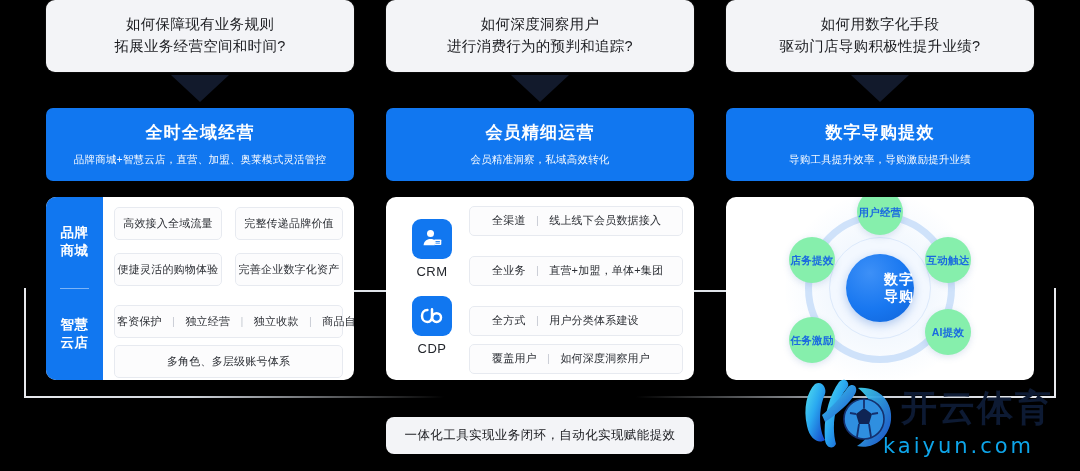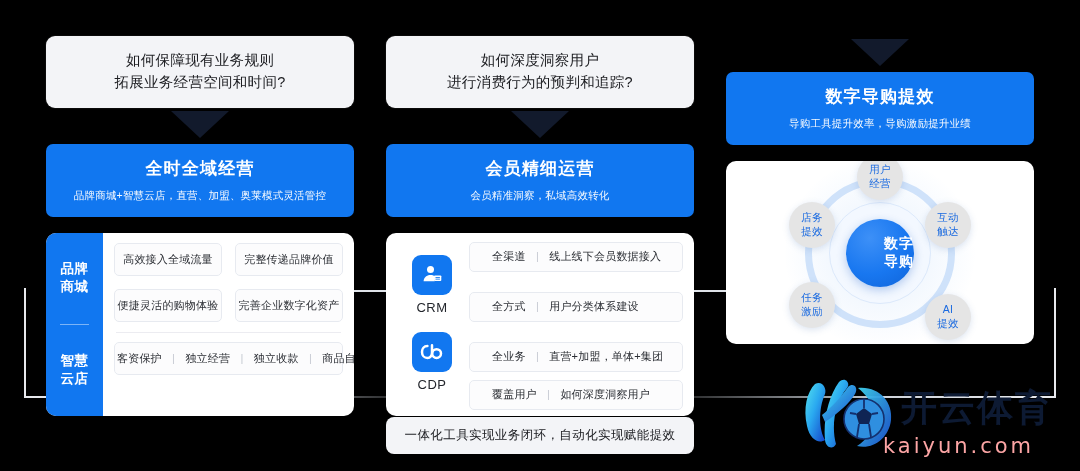--- a/index.html
+++ b/index.html
@@ -25,21 +25,21 @@
   .bracket.right .vert { right:0; }
   .bracket.right .horz { right:0; background:linear-gradient(to left,#e8eaee 0%, #cfd4db 40%, rgba(20,20,24,0) 100%); }
 
   
   .connector {
     position:absolute; height:2px;
     background:#dfe3e9;
   }
 
   
-  .col { position:absolute; top:0; width:308px;margin-top:36px; }
+  .col { position:absolute; top:0; width:308px; }
   .col-1 { left:46px; }
   .col-2 { left:386px; }
   .col-3 { left:726px; }
 
   
   .question {
     background:#f3f4f7;
     border-radius:9px;
     padding:13px 10px 14px;
     text-align:center;
@@ -154,45 +154,45 @@
     position:absolute; left:50%; top:50%; transform:translate(-50%,-50%);
     width:68px; height:68px; border-radius:50%;
     background:radial-gradient(circle at 35% 28%, #3d90f7 0%, #1877f0 55%, #0f63d8 100%);
     color:#fff; display:flex; flex-direction:column;
     align-items:flex-end; justify-content:center;
     font-size:14px; font-weight:bold; line-height:1.25; letter-spacing:1px;
     box-shadow:0 3px 10px rgba(20,90,200,0.30);
   }
   .node {
     position:absolute; width:46px; height:46px; border-radius:50%;
-    background:#e5e5e5;
+    background:#86efac;
     box-shadow:0 2px 7px rgba(80,120,180,0.20);
-    display:flex; flex-direction:column; align-items:center; justify-content:center;
-    color:#1a6ae0; font-size:10.5px; font-weight:normal; line-height:1.25;
+    display:flex; flex-direction:row; align-items:center; justify-content:center;
+    color:#1a6ae0; font-size:10.5px; font-weight:bold; line-height:1.25;
     letter-spacing:0.3px;
   }
   .n-top   { left:66px;  top:-10px; }
   .n-rt    { left:134px; top:38px; }
-  .n-rb    { left:134px; top:130px;text-align:right; }
+  .n-rb    { left:134px; top:110px;text-align:right; }
   .n-lt    { left:-2px;  top:38px; }
   .n-lb    { left:-2px;  top:118px; }
 
   
   .caption {
     position:absolute; left:386px; top:417px; width:308px;
     background:#f3f4f7; border-radius:8px;
     text-align:center; padding:10px 6px;
     font-size:12.5px; color:#1b1c20; letter-spacing:0.4px;
     white-space:nowrap; font-weight:500;
   }
 
   
   .watermark { position:absolute; left:795px; top:378px; width:280px; height:86px; pointer-events:none; }
   .wm-sub { position:absolute; left:88px; top:56px; font-size:21px;
-            color:#fca5a5; letter-spacing:3px; font-family:"DejaVu Sans", sans-serif; font-weight:500; }
+            color:#0ea5e9; letter-spacing:3px; font-family:"DejaVu Sans", sans-serif; font-weight:500; }
 </style>
 </head>
 <body>
 
 <div id="stage">
 
   <div class="bracket left" style="left:24px; top:288px; width:420px; height:110px;">
     <div class="vert"></div>
     <div class="horz"></div>
   </div>
@@ -246,20 +246,21 @@
 
         <div class="pill-wide">
           <span>客资保护</span>
           <span class="sep-bar">|</span>
           <span>独立经营</span>
           <span class="sep-bar">|</span>
           <span>独立收款</span>
           <span class="sep-bar">|</span>
           <span>商品自主</span>
         </div>
+        <div class="pill-wide">多角色、多层级账号体系</div>
       </div>
     </div>
   </div>
 
   <div class="col col-2">
 
     <div class="question">
       <div>如何深度洞察用户</div>
       <div>进行消费行为的预判和追踪?</div>
     </div>
@@ -304,28 +305,28 @@
         </div>
 
         <div class="c2-rows">
           <div class="grp">
             <div class="rowline">
               <span class="k">全渠道</span>
               <span class="sep-bar">|</span>
               <span>线上线下会员数据接入</span>
             </div>
             <div class="rowline">
+              <span class="k">全业务</span>
+              <span class="sep-bar">|</span>
+              <span>直营+加盟，单体+集团</span>
+            </div>
+            <div class="rowline">
               <span class="k">全方式</span>
               <span class="sep-bar">|</span>
               <span>用户分类体系建设</span>
-            </div>
-            <div class="rowline">
-              <span class="k">全业务</span>
-              <span class="sep-bar">|</span>
-              <span>直营+加盟，单体+集团</span>
             </div>
           </div>
 
           <div class="c2-sep"></div>
 
           <div class="grp">
             <div class="rowline">
               <span class="k">覆盖用户</span>
               <span class="sep-bar">|</span>
               <span>如何深度洞察用户</span>
@@ -337,20 +338,24 @@
             </div>
 
           </div>
         </div>
       </div>
     </div>
   </div>
 
   <div class="col col-3">
 
+    <div class="question">
+      <div>如何用数字化手段</div>
+      <div>驱动门店导购积极性提升业绩?</div>
+    </div>
 
     <div class="arrow-wrap">
       <div class="arrow"></div>
     </div>
 
     <div class="banner">
       <div class="b-title">数字导购提效</div>
       <div class="b-sub">导购工具提升效率，导购激励提升业绩</div>
     </div>
 

